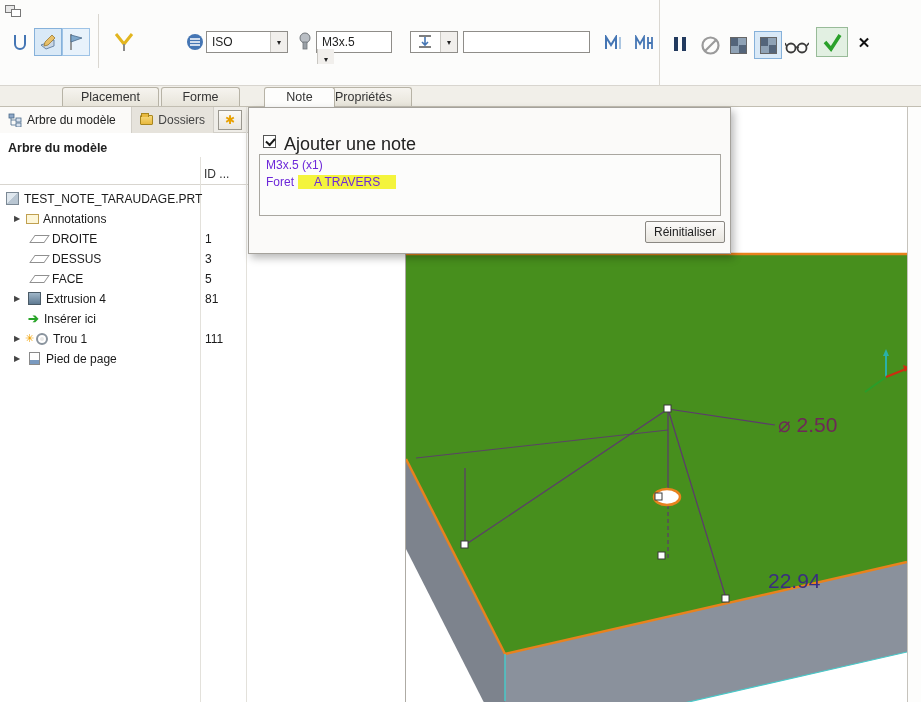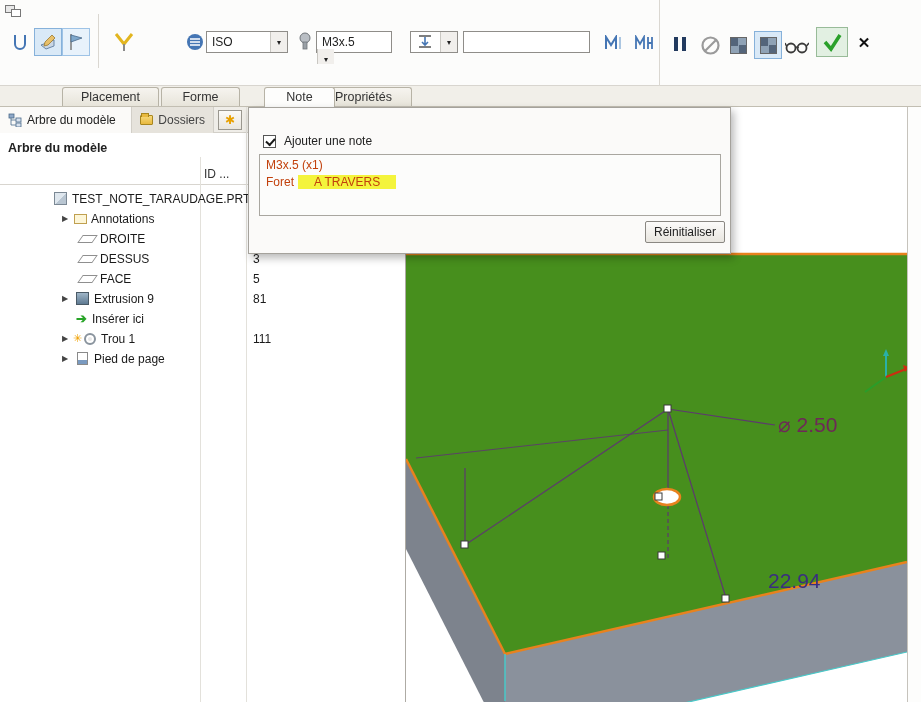--- a/index.html
+++ b/index.html
@@ -49,21 +49,21 @@
           gap:5px; padding:0 8px; font-size:12px; }
   .ttab.active   { background:#fbfaf8; border-right:1px solid #d2cfc8; }
   .ttab.inactive { background:#e6e3dc; border-right:1px solid #d2cfc8; color:#444; }
   #star-btn { position:absolute; left:218px; top:3px; width:24px; height:20px;
               border:1px solid #9a978f; background:linear-gradient(#fbfaf8,#e9e6df);
               text-align:center; color:#e8a000; font-size:12px; line-height:18px; }
   #tree-title { position:absolute; left:8px; top:34px; font-weight:bold; font-size:12.5px; }
   #id-header { position:absolute; left:204px; top:60px; color:#333; }
   .hline { position:absolute; left:0; width:406px; height:1px; background:#d8d5cf; }
   .vline { position:absolute; width:1px; background:#e3e1db; }
-  #tree-rows { position:absolute; left:12px; top:82px; width:406px;padding-left:36px; }
+  #tree-rows { position:absolute; left:0; top:82px; width:406px; }
   .trow { position:relative; height:20px; }
   .exp { position:absolute; font-size:8px; color:#444; top:5px; }
   .lbl { position:absolute; top:3px; white-space:nowrap; color:#1a1a1a; }
   .tid { position:absolute; left:205px; top:3px; color:#1a1a1a; }
   .ico { position:absolute; }
   .ico-part { top:3px; width:13px; height:13px; border:1px solid #7b8894;
               background:linear-gradient(135deg,#dfe7ee 0 50%,#b9c6d2 50%); }
   .ico-plane { top:6px; width:15px; height:8px; border:1px solid #8f8f8f; transform:skewX(-35deg); }
   .ico-extr { top:3px; width:13px; height:13px; border:1px solid #4a5a66;
               background:linear-gradient(180deg,#9fb6c8,#5f7a92); }
@@ -77,24 +77,24 @@
 
   
   #note-popup { position:absolute; left:248px; top:107px; width:483px; height:147px;
                 background:#fbfaf9; border:1px solid #a5a29c;
                 box-shadow:3px 4px 8px rgba(0,0,0,0.28); z-index:5; }
   #note-checkbox { position:absolute; left:14px; top:27px; width:13px; height:13px;
                    border:1px solid #555; background:#fff; }
   #note-checkbox::after { content:""; position:absolute; left:2px; top:2px; width:7px; height:4px;
                           border-left:2px solid #1a1a1a; border-bottom:2px solid #1a1a1a;
                           transform:rotate(-48deg); }
-  #note-check-label { position:absolute; left:35px; top:26px; font-size:12px; }
+  #note-check-label { position:absolute; left:35px; top:26px; font-size:18px; }
   #note-box { position:absolute; left:10px; top:46px; width:462px; height:62px;
               border:1px solid #a9a6a0; background:#fcfcfb; padding:2px 6px;
-              line-height:17px; font-size:12px; color:#c2410c; }
+              line-height:17px; font-size:12px; color:#6d28d9; }
   .hl { background:#f4f43c; margin-left:4px; padding:0 16px; }
   #reset-btn { position:absolute; left:396px; top:113px; width:80px; height:22px;
                border:1px solid #8a8782; background:linear-gradient(#fcfbfa,#e8e5df);
                font-size:12px; text-align:center; line-height:20px; border-radius:2px; }
 
   
   #viewport { position:absolute; left:406px; top:107px; width:501px; height:595px; background:#fff; }
   #right-strip { position:absolute; left:907px; top:107px; width:14px; height:595px;
                  background:#fdfdfc; border-left:1px solid #c6c3bc; }
   .folder { position:relative; width:14px; height:10px; background:linear-gradient(#f6d87a,#e8b93e);
@@ -272,21 +272,21 @@
       <span class="tid">3</span>
     </div>
     <div class="trow">
       <span class="ico ico-plane" style="left:32px;"></span>
       <span class="lbl" style="left:52px;">FACE</span>
       <span class="tid">5</span>
     </div>
     <div class="trow">
       <span class="exp" style="left:14px;">▶</span>
       <span class="ico ico-extr" style="left:28px;"></span>
-      <span class="lbl" style="left:46px;">Extrusion 9</span>
+      <span class="lbl" style="left:46px;">Extrusion 4</span>
       <span class="tid">81</span>
     </div>
     <div class="trow">
       <span class="ico ico-insert" style="left:28px;">➔</span>
       <span class="lbl" style="left:44px;">Insérer ici</span>
       <span class="tid"></span>
     </div>
     <div class="trow">
       <span class="exp" style="left:14px;">▶</span>
       <span class="ico sparkle" style="left:25px;">✳</span>

